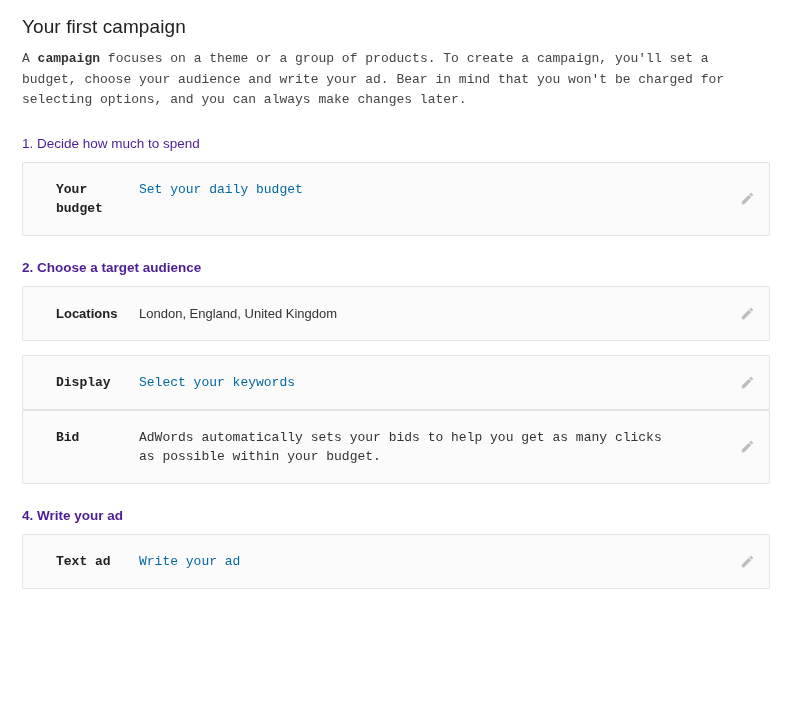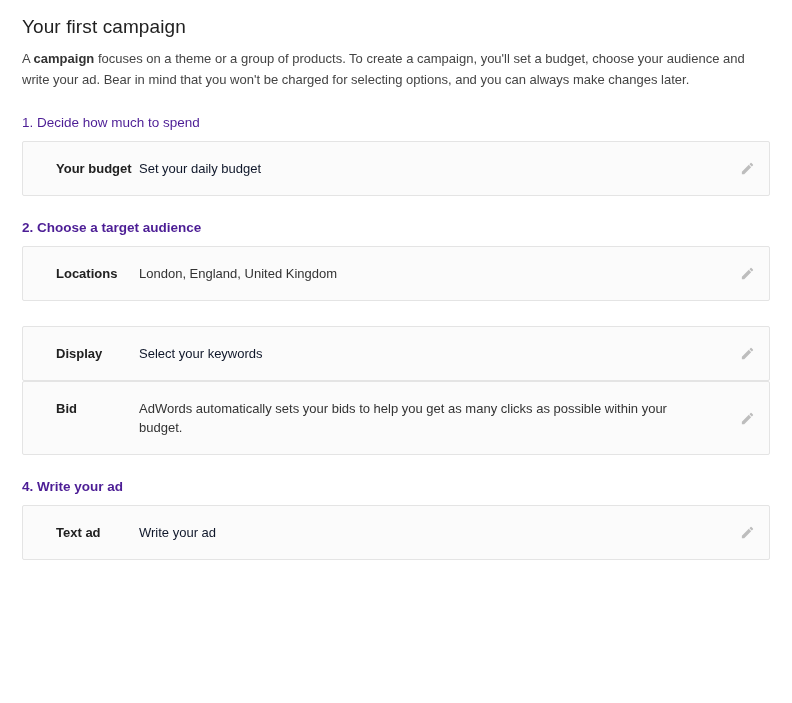--- a/index.html
+++ b/index.html
@@ -29,20 +29,21 @@
     padding-top: 14px;
     line-height: 26px;
     letter-spacing: 0.1px;
   }
   .intro {
     font-size: 13px;
     line-height: 20.5px;
     color: #444444;
     margin: 9px 0 0 0;
     max-width: 742px;
+    font-family: Liberation Mono, monospace;
   }
   .intro b {
     font-weight: bold;
     color: #333333;
   }
   .section-heading {
     font-size: 13.5px;
     font-weight: 400;
     color: #4c1d95;
     margin: 0;
@@ -54,24 +55,24 @@
     font-weight: bold;
   }
   .card {
     border: 1px solid #e4e4e4;
     background: #fbfbfb;
     border-radius: 2px;
     display: flex;
     align-items: flex-start;
     box-sizing: border-box;
     min-height: 55px;
-    margin-bottom: 25px;
+    margin-bottom: 14px;
     position: relative;
   }
-  .card:last-child { margin-bottom: 0; }
+  .card:last-child { margin-bottom: 0; font-family: Liberation Mono, monospace; }
   .card-inner {
     display: flex;
     flex: 1;
     align-items: flex-start;
     padding: 17px 0 17px 0;
   }
   .card-label {
     font-size: 13px;
     font-weight: bold;
     color: #212121;
@@ -83,21 +84,21 @@
   }
   .card-value {
     font-size: 13px;
     color: #333333;
     line-height: 19px;
     flex: 1;
     padding-right: 40px;
     max-width: 540px;
   }
   .card-value.link {
-    color: #0f172a;
+    color: #0369a1;
     cursor: pointer;
   }
   .edit-btn {
     position: absolute;
     right: 10px;
     top: 50%;
     transform: translateY(-50%);
     width: 24px;
     height: 24px;
     display: flex;

